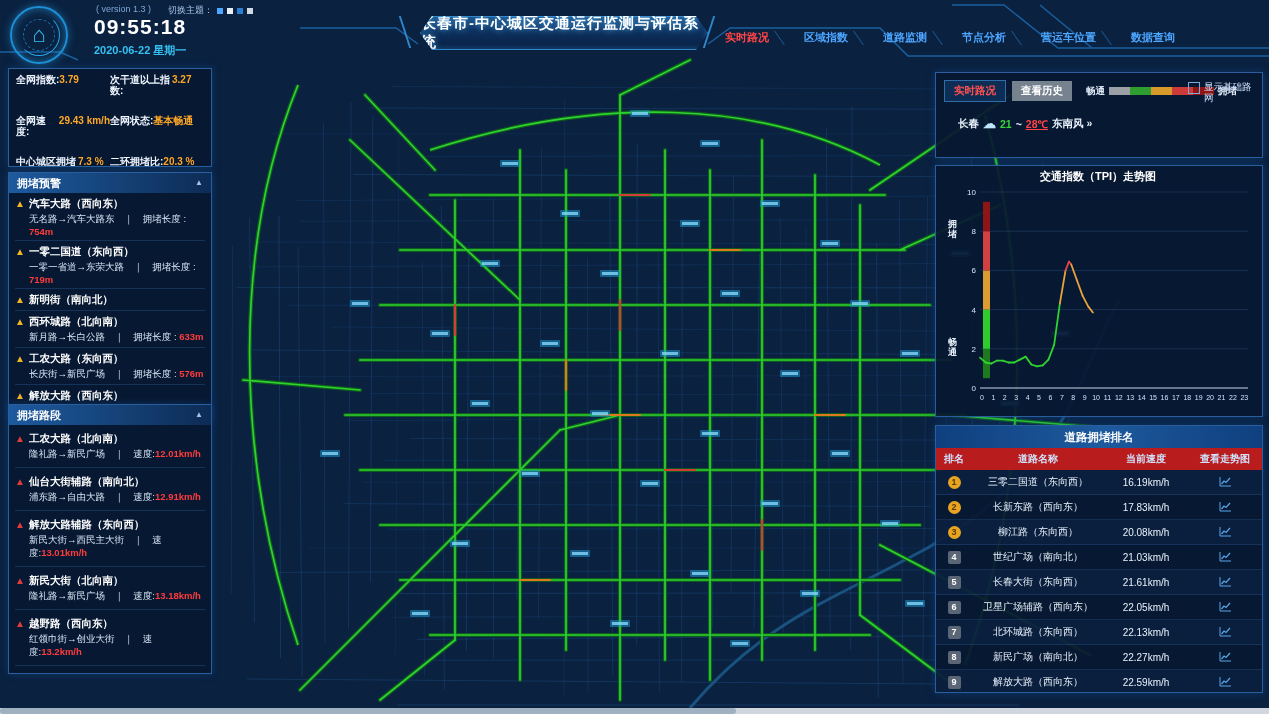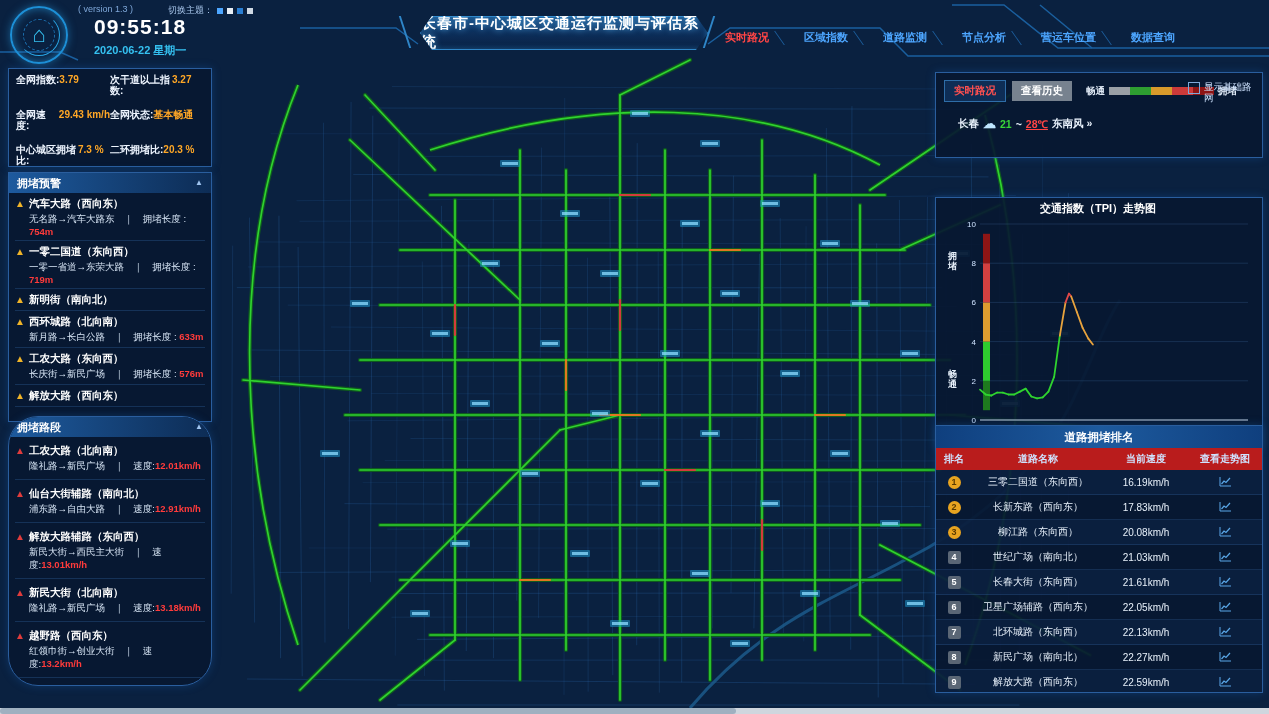--- a/index.html
+++ b/index.html
@@ -13,21 +13,21 @@
   
   .header{position:absolute;left:0;top:0;width:1269px;height:62px;z-index:3;}
   #deco-svg{position:absolute;left:0;top:0;pointer-events:none;}
   .logo{position:absolute;left:10px;top:6px;width:54px;height:54px;border-radius:50%;
         border:2px solid #1d8fd6;box-shadow:0 0 10px rgba(40,160,230,.6) inset,0 0 8px rgba(40,160,230,.5);
         display:flex;align-items:center;justify-content:center;}
   .logo .ring{position:absolute;inset:6px;border-radius:50%;border:1px solid #2aa9e8;
         border-top-color:transparent;border-left-color:transparent;}
   .logo .ring2{position:absolute;inset:11px;border-radius:50%;border:1px dashed #1c6fae;}
   .home-glyph{font-size:22px;color:#35c1f1;font-weight:bold;line-height:1;}
-  .version{position:absolute;left:78px;top:4px;font-size:9px;color:#7fa8d9;}
+  .version{position:absolute;left:96px;top:4px;font-size:9px;color:#7fa8d9;}
   .theme{position:absolute;left:168px;top:4px;font-size:9px;color:#a9c7ec;display:flex;align-items:center;gap:3px;}
   .theme .sq{width:6px;height:6px;display:inline-block;margin-left:1px;}
   .clock{position:absolute;left:94px;top:15px;font-size:21px;font-weight:bold;color:#ffffff;letter-spacing:1px;}
   .date{position:absolute;left:94px;top:43px;font-size:11px;font-weight:bold;color:#35c1f1;}
 
   .title-banner{position:absolute;left:420px;top:16px;width:286px;height:32px;z-index:3;
       display:flex;align-items:center;
       background:linear-gradient(180deg,#123f74,#081f42);
       border:1px solid #2f86c8;box-shadow:0 0 14px rgba(40,140,220,.55),0 0 6px rgba(60,180,255,.4) inset;
       clip-path:polygon(12px 0,calc(100% - 12px) 0,100% 50%,calc(100% - 12px) 100%,12px 100%,0 50%);}
@@ -43,21 +43,21 @@
   .nav-sep{width:14px;height:14px;border-left:1px solid #1c5f9e;transform:skewX(35deg);}
 
   
   .panel{position:absolute;background:rgba(7,24,50,.93);border:1px solid #2a5e9e;
          box-shadow:0 0 8px rgba(20,80,150,.45);z-index:2;overflow:hidden;}
   .panel-hd{height:20px;line-height:20px;padding:0 8px;font-size:11px;font-weight:bold;color:#ffffff;
          background:linear-gradient(90deg,#1d5a9e,#0d2c55);display:flex;justify-content:space-between;align-items:center;}
   .panel-hd .arr{color:#9fc4ef;font-size:8px;cursor:pointer;}
 
   
-  .stats-grid{display:grid;grid-template-columns:1fr 1fr;padding:5px 7px 0 7px;row-gap:13px;}
+  .stats-grid{display:grid;grid-template-columns:1fr 1fr;padding:5px 7px 0 7px;row-gap:19px;}
   .stat{display:flex;align-items:flex-start;font-size:10px;line-height:11px;min-height:15px;}
   .stat .lb{color:#eef5ff;font-weight:bold;max-width:62px;}
   .stat .vl{color:#ffa726;font-weight:bold;margin-left:0;white-space:nowrap;}
   .stat-time{padding:3px 7px 0 7px;font-size:10px;font-weight:bold;}
 
   
   .wlist{padding:0 6px;}
   .witem{padding:4px 0 3px 0;border-bottom:1px solid rgba(50,100,160,.35);}
   .witem .l1{font-size:10.5px;font-weight:bold;color:#ffffff;display:flex;align-items:center;gap:4px;}
   .witem .tri{font-size:10px;line-height:10px;}
@@ -456,21 +456,21 @@
         </div>
         <div class="witem">
           <div class="l1">
             <span class="tri" style="color: rgb(240, 180, 41);">▲</span>
             <span>解放大路（西向东）</span>
           </div>
         </div>
       </div>
   </div>
 
-  <div class="panel seg" style="left:8px;top:416px;width:202px;height:268px;border-radius:30px;">
+  <div class="panel seg" style="left:8px;top:404px;width:202px;height:268px;">
     <div class="panel-hd">
       <span>拥堵路段</span>
       <span class="arr">▲</span>
     </div>
     <div class="wlist" id="seg-list">
         <div class="witem">
           <div class="l1">
             <span class="tri" style="color: rgb(224, 60, 60);">▲</span>
             <span>工农大路（北向南）</span>
           </div>
@@ -535,21 +535,21 @@
     <div class="weather">
       <span>长春</span>
       <span class="cloud">☁</span>
       <span class="lo">21</span>
       <span>~</span>
       <span class="hi">28℃</span>
       <span>东南风 »</span>
     </div>
   </div>
 
-  <div class="panel" style="left:935px;top:165px;width:326px;height:250px;margin-top:32px;">
+  <div class="panel" style="left:935px;top:165px;width:326px;height:250px;">
     <svg id="tpi-chart" width="324" height="248">
         <text x="162" y="14" text-anchor="middle" font-size="11" font-weight="bold" fill="#ffffff">交通指数（TPI）走势图</text>
         <text x="40" y="225" text-anchor="end" font-size="8" fill="#cfe3ff">0</text>
         <line x1="44" y1="182.8" x2="312" y2="182.8" stroke="rgba(80,130,190,.22)" stroke-width="1"></line>
         <text x="40" y="185.8" text-anchor="end" font-size="8" fill="#cfe3ff">2</text>
         <line x1="44" y1="143.6" x2="312" y2="143.6" stroke="rgba(80,130,190,.22)" stroke-width="1"></line>
         <text x="40" y="146.6" text-anchor="end" font-size="8" fill="#cfe3ff">4</text>
         <line x1="44" y1="104.4" x2="312" y2="104.4" stroke="rgba(80,130,190,.22)" stroke-width="1"></line>
         <text x="40" y="107.4" text-anchor="end" font-size="8" fill="#cfe3ff">6</text>
         <line x1="44" y1="65.19999999999999" x2="312" y2="65.19999999999999" stroke="rgba(80,130,190,.22)" stroke-width="1"></line>

